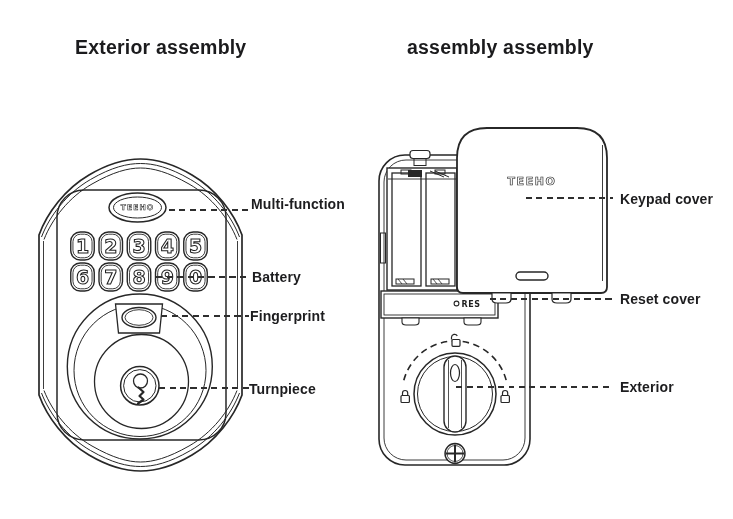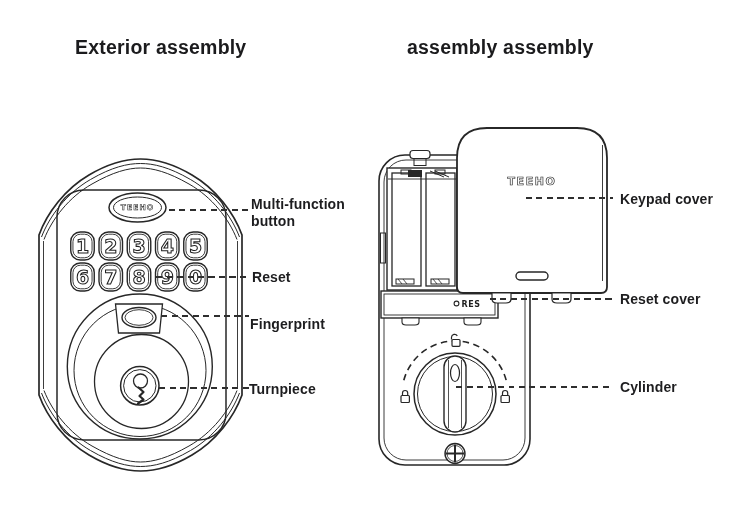--- a/index.html
+++ b/index.html
@@ -227,22 +227,21 @@
   <div class="dash" style="left:160px; top:209px; width:80px;"></div>
   <div class="dash" style="left:147px; top:276px; width:93px;"></div>
   <div class="dash" style="left:152px; top:315px; width:88px;"></div>
   <div class="dash" style="left:150px; top:387px; width:90px;"></div>
   <div class="dash" style="left:517px; top:197px; width:87px;"></div>
   <div class="dash" style="left:481px; top:298px; width:123px;"></div>
   <div class="dash" style="left:447px; top:386px; width:157px;"></div>
 
   <div class="callout-label" style="left:242px; top:196px;">
     <div>Multi-function</div>
-    <div>button</div>
   </div>
-  <div class="callout-label" style="left:243px; top:269px;">Reset</div>
-  <div class="callout-label" style="left:241px; top:316px;">Fingerprint</div>
+  <div class="callout-label" style="left:243px; top:269px;">Battery</div>
+  <div class="callout-label" style="left:241px; top:308px;">Fingerprint</div>
   <div class="callout-label" style="left:240px; top:381px;">Turnpiece</div>
   <div class="callout-label" style="left:611px; top:191px;">Keypad cover</div>
   <div class="callout-label" style="left:611px; top:291px;">Reset cover</div>
-  <div class="callout-label" style="left:611px; top:379px;">Cylinder</div>
+  <div class="callout-label" style="left:611px; top:379px;">Exterior</div>
 
 </div>
 
 </body></html>

